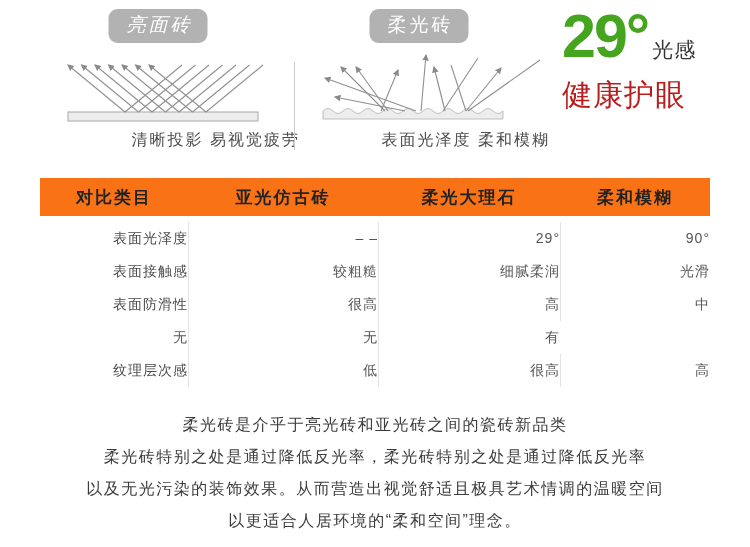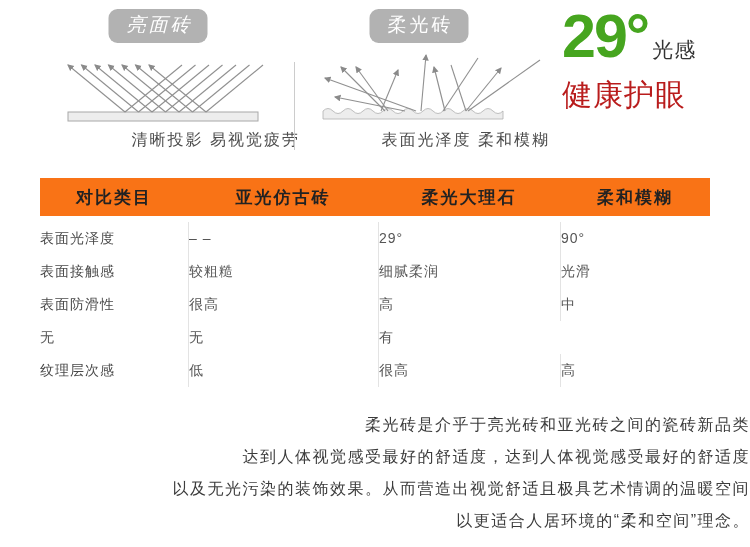--- a/index.html
+++ b/index.html
@@ -37,29 +37,29 @@
   
   .cmp-table { position:absolute; left:40px; top:178px; width:670px; }
   .thead {
     display:grid; grid-template-columns:148px 190px 182px 150px;
     background:#f97316; height:38px; align-items:center; text-align:center;
     font-weight:bold; font-size:17px; color:#222222; letter-spacing:2px;
   }
   .tbody { padding-top:6px; }
   .trow {
     display:grid; grid-template-columns:148px 190px 182px 150px;
-    height:33px; align-items:center; text-align:left;
+    height:33px; align-items:center; text-align:right;
     font-size:14px; letter-spacing:1px;
   }
   .trow .td { color:#555555; height:33px; line-height:33px; }
   .trow .td.rowlabel { color:#4a4a4a; }
   .trow .td + .td { border-left:1px solid #e3e3e3; }
   
   .desc {
-    position:absolute; left:0; top:409px; width:750px; text-align:right;
+    position:absolute; left:0; top:409px; width:750px; text-align:center;
     font-size:16px; line-height:32px; color:#3c3c3c; letter-spacing:1.5px;
   }
   .desc p { margin:0; }
   svg line, svg path.ray { stroke:#909090; stroke-width:1.1; fill:none; }
 </style>
 </head>
 <body>
 
 <div class="stage">
 
@@ -158,18 +158,18 @@
         <div class="td rowlabel">纹理层次感</div>
         <div class="td">低</div>
         <div class="td">很高</div>
         <div class="td">高</div>
       </div>
     </div>
   </div>
 
   <div class="desc">
     <p>柔光砖是介乎于亮光砖和亚光砖之间的瓷砖新品类</p>
-    <p>达到人体视觉感受最好的舒适度，达到人体视觉感受最好的舒适度</p>
+    <p>柔光砖特别之处是通过降低反光率，柔光砖特别之处是通过降低反光率</p>
     <p>以及无光污染的装饰效果。从而营造出视觉舒适且极具艺术情调的温暖空间</p>
     <p>以更适合人居环境的“柔和空间”理念。</p>
   </div>
 
 </div>
 
 </body></html>

